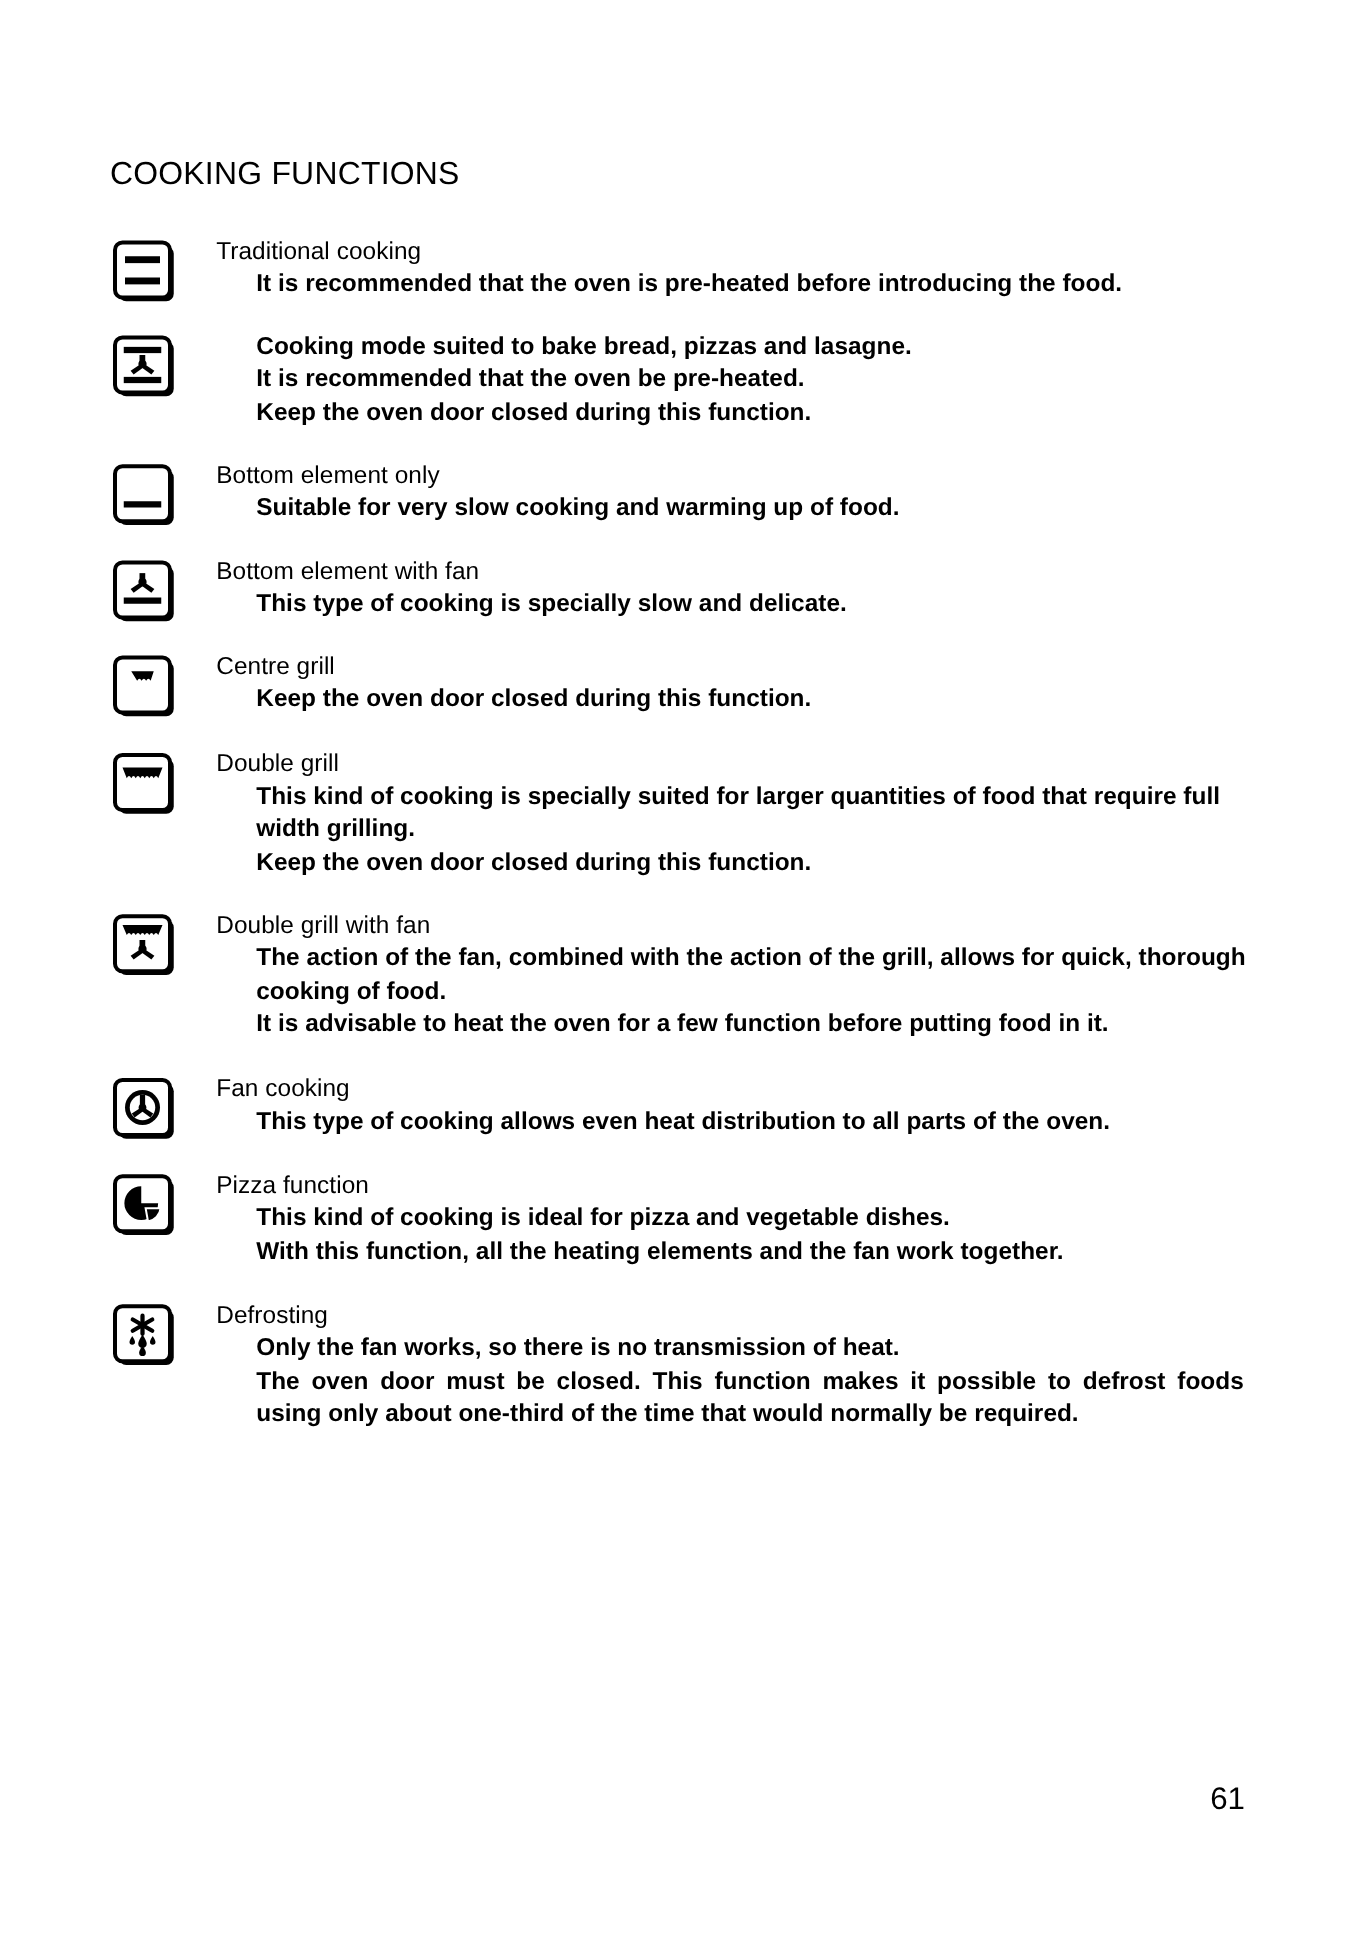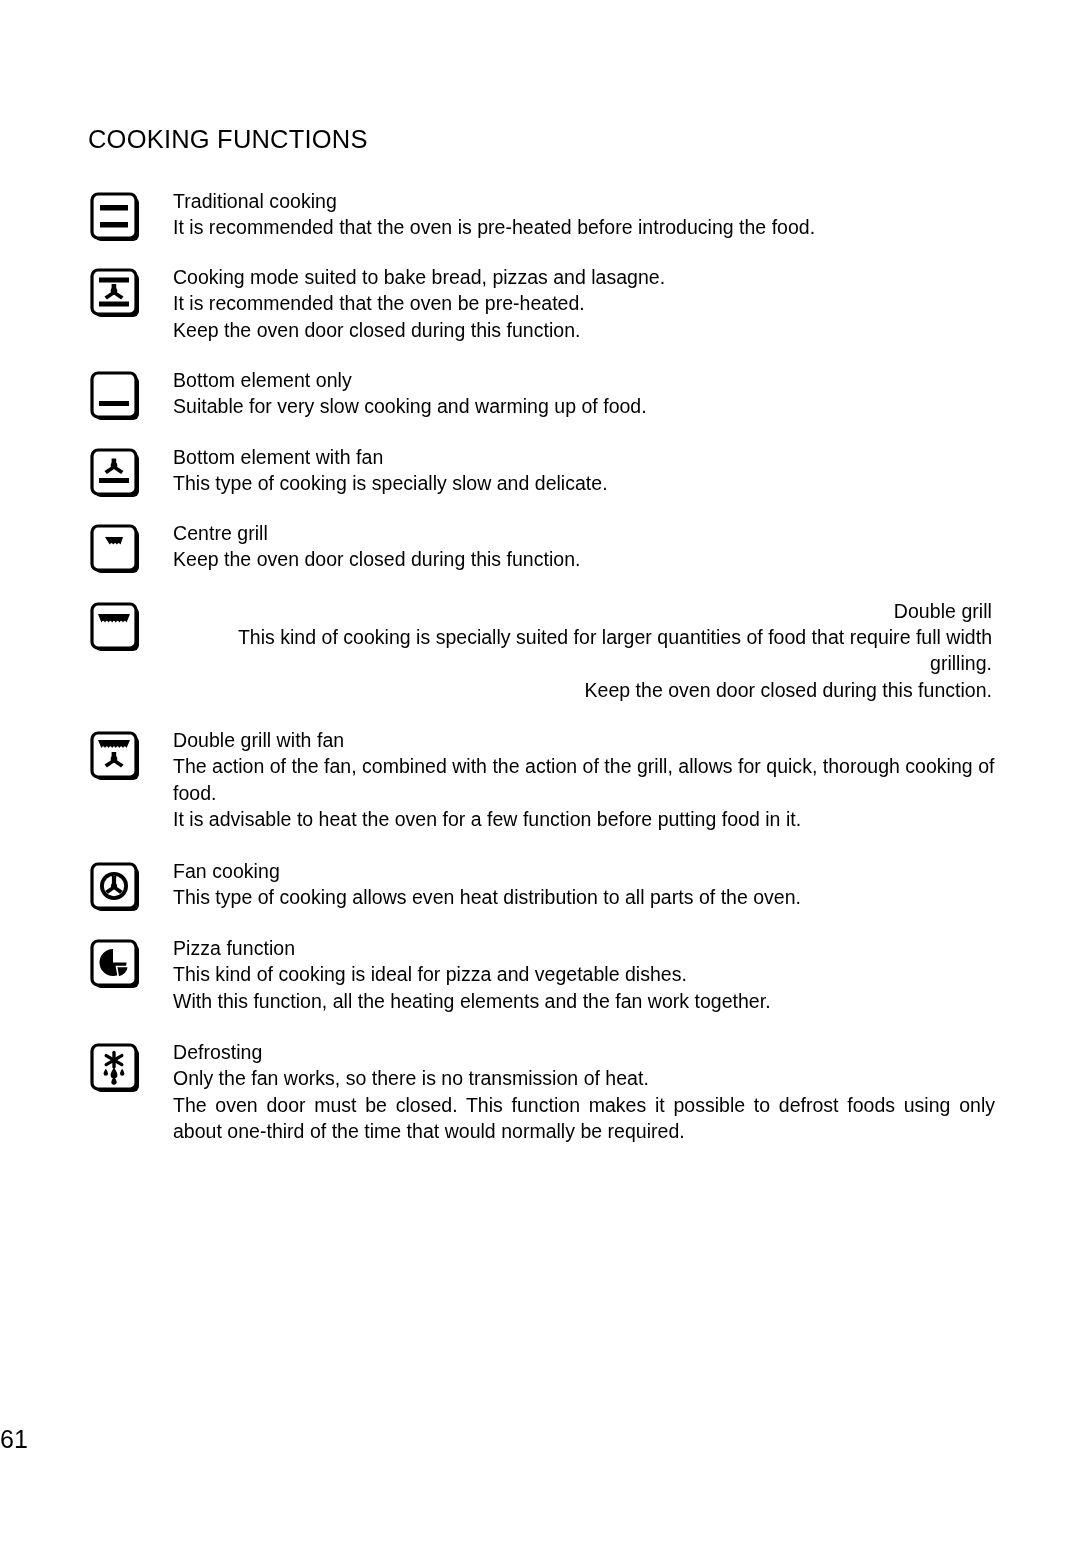--- a/index.html
+++ b/index.html
@@ -76,24 +76,25 @@
   }
 
   .func-body {
     margin: 0;
     padding: 0;
     list-style: none;
   }
 
   .func-line {
     font-size: 19.5px;
-    font-weight: 400;
+    font-weight: 700;
     line-height: 26.5px;
     letter-spacing: 0.02px;
     white-space: nowrap;
+    margin-left: 32px;
   }
 
   .func-line.wrap {
     white-space: normal;
   }
 
   .func-line.justify {
     white-space: normal;
     text-align: justify;
   }
@@ -103,31 +104,31 @@
   .func.f1 { margin-bottom: 24px; }
   .func.f2 { margin-bottom: 24px; }
   .func.f3 { margin-bottom: 24px; }
   .func.f4 { margin-bottom: 25px; }
   .func.f5 { margin-bottom: 24px; }
   .func.f6 { margin-bottom: 25px; }
   .func.f7 { margin-bottom: 25px; }
   .func.f8 { margin-bottom: 25px; }
   .func.f9 { margin-bottom: 0; }
 
-  .func.f5 { padding-right: 88px; text-align: right; }
+  .func.f5 { padding-right: 88px; }
   .func.f6 { padding-right: 67px; }
   .func.f7 { padding-right: 88px; }
   .func.f9 { padding-right: 85px; }
 
   .page-number {
     position: absolute;
     left: 0;
     top: 1424px;
     width: 996px;
-    text-align: left;
+    text-align: right;
     font-size: 25px;
     line-height: 30px;
     font-weight: 400;
   }
 </style>
 </head>
 <body>
 
 <div class="page">
 

